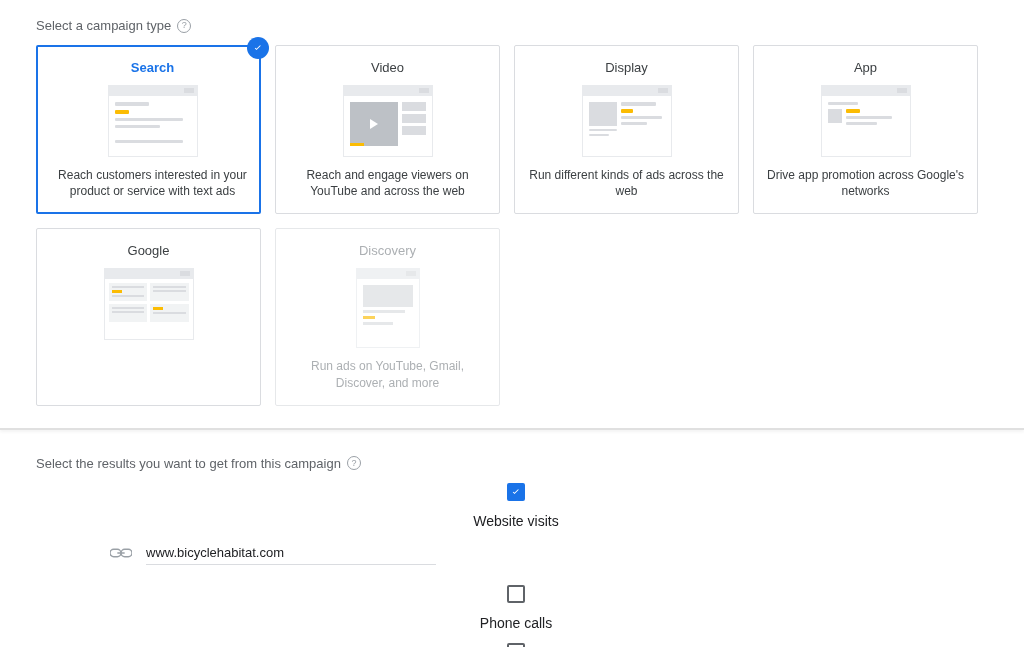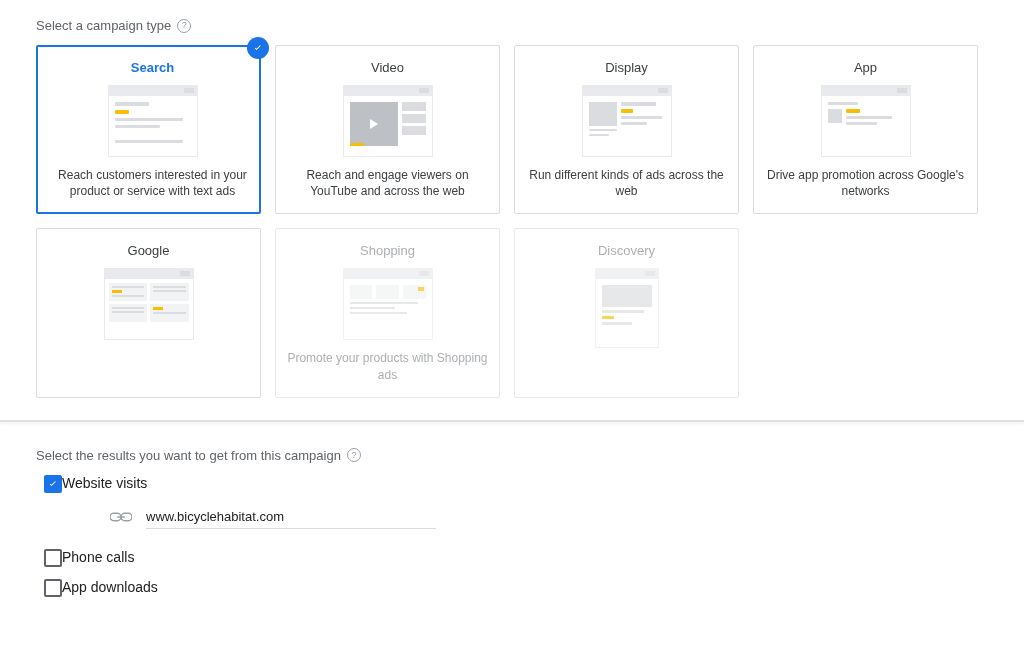--- a/index.html
+++ b/index.html
@@ -162,22 +162,24 @@
   
   .thumb-discovery{ width:64px; height:80px;}
   .thumb-discovery .thumb-body{ flex-direction:column; gap:3px;}
   .thumb-discovery .hero{ height:22px; background:#dadce0;}
   .thumb-discovery .dl{ height:3px; background:#dadce0; width:85%;}
   .thumb-discovery .dy{ height:3px; width:12px; background:#fbbc04;}
 
   
   .result-row {
     display: flex;
-    gap: 0;
+    align-items: center;
+    gap: 12px;
     margin: 12px 0 12px 8px;
+    flex-direction: column;
   }
   .cbox {
     width: 18px; height: 18px;
     border: 2px solid #5f6368;
     border-radius: 2px;
     display: inline-flex;
     align-items: center;
     justify-content: center;
     cursor: pointer;
     flex-shrink: 0;
@@ -324,49 +326,33 @@
               </div>
             <div class="box">
                 <div class="by"></div>
                 <div class="bb"></div>
               </div>
           </div>
         </div>
       </div>
     </div>
 
-    <div class="card disabled">
-      <div class="card-title">Shopping</div>
-      <div class="thumb thumb-shopping">
-        <div class="thumb-header"></div>
-        <div class="thumb-body">
-          <div class="prow">
-              <div class="p"></div>
-              <div class="p"></div>
-              <div class="p y"></div>
-            </div>
-          <div class="sl"></div>
-          <div class="sl" style="width:60%"></div>
-          <div class="sl" style="width:75%"></div>
-        </div>
-      </div>
-      <div class="card-desc">Promote your products with Shopping ads</div>
-    </div>
 
     <div class="card disabled">
       <div class="card-title">Discovery</div>
       <div class="thumb thumb-discovery">
         <div class="thumb-header"></div>
         <div class="thumb-body">
           <div class="hero"></div>
           <div class="dl"></div>
           <div class="dy"></div>
           <div class="dl" style="width:60%"></div>
         </div>
       </div>
+      <div class="card-desc">Run ads on YouTube, Gmail, Discover, and more</div>
     </div>
 
   </div>
 </div>
 
 <div class="panel2">
   <div class="section-label">
     <span>Select the results you want to get from this campaign</span>
     <span class="help-icon">?</span>
   </div>

